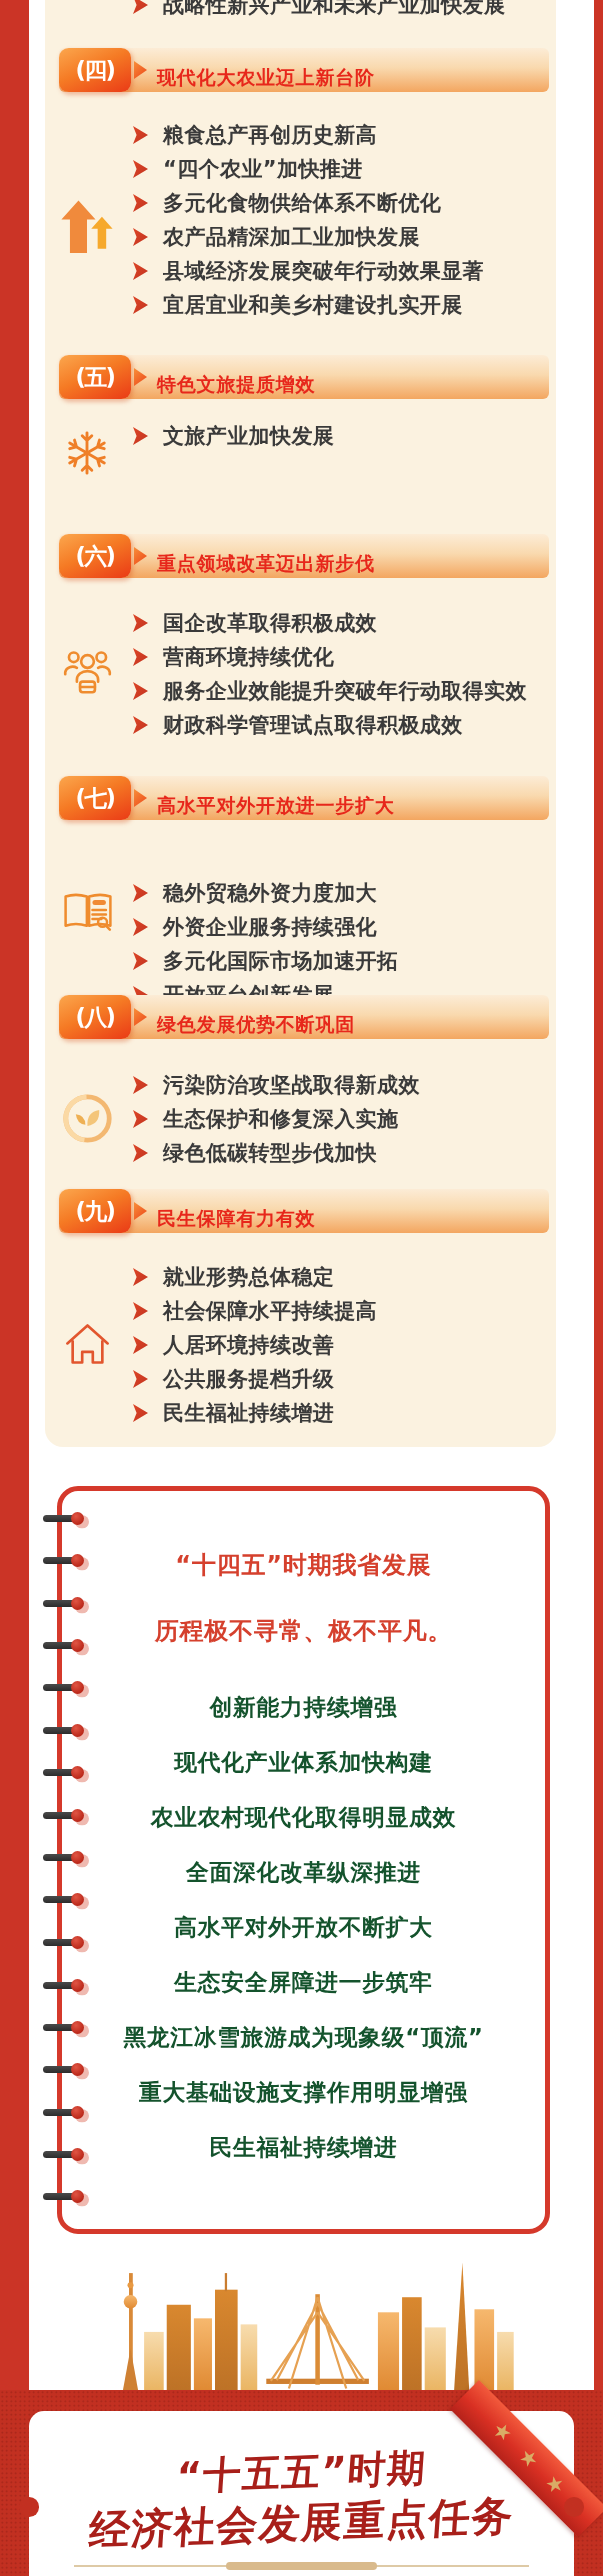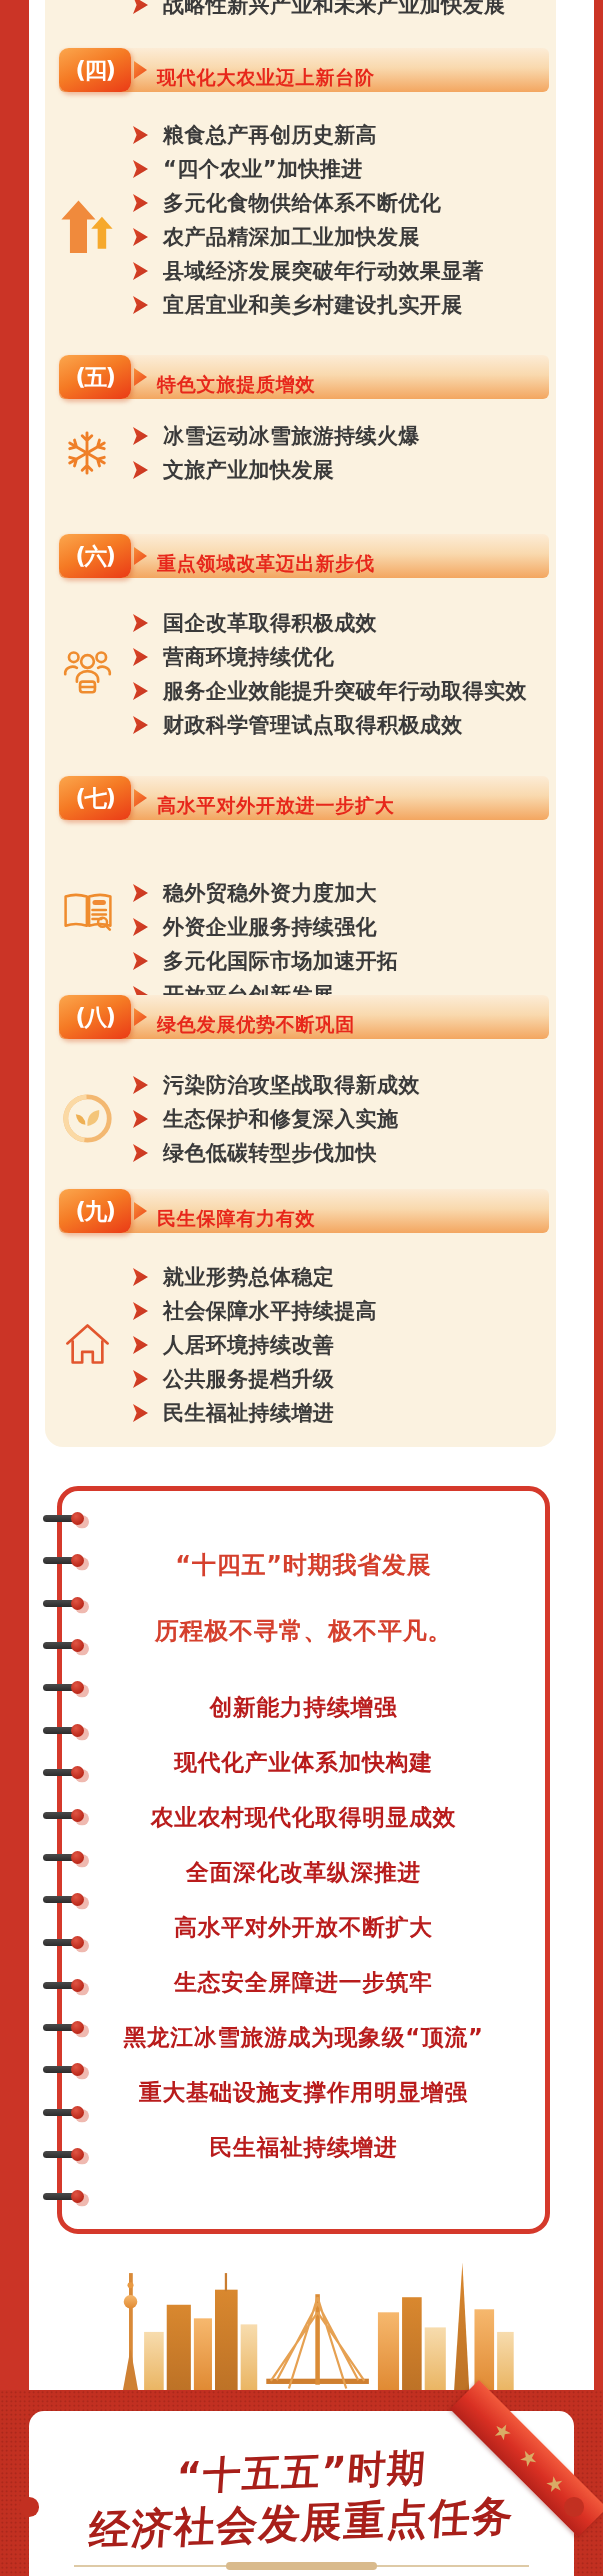--- a/index.html
+++ b/index.html
@@ -43,21 +43,21 @@
             border:5.3px solid #d5392b;border-radius:21px;box-sizing:border-box;z-index:2;}
   .ring{position:absolute;left:43px;width:35px;height:6.8px;border-radius:3.8px;
         background:linear-gradient(180deg,#4a4a4a,#2c2c2c);z-index:4;}
   .ring::before{content:"";position:absolute;right:-7.6px;top:-2.3px;width:13.6px;height:13.6px;border-radius:50%;
         background:#e58a7c;opacity:.6;transform:translate(3px,2.3px);}
   .ring::after{content:"";position:absolute;right:-6px;top:-3px;width:13px;height:13px;border-radius:50%;
         background:radial-gradient(circle at 38% 32%,#e05544,#b82517 75%);}
   .nb-title{position:absolute;left:57px;top:1532px;width:493px;text-align:center;z-index:5;
             color:#d5402d;font-size:24px;font-weight:800;line-height:66px;letter-spacing:0.8px;}
   .nb-items{position:absolute;left:57px;top:1680px;width:493px;text-align:center;z-index:5;
-            font-size:22.7px;font-weight:700;color:#b91c1c;line-height:55px;letter-spacing:0.8px;}
+            font-size:22.7px;font-weight:700;color:#14532d;line-height:55px;letter-spacing:0.8px;}
 
   
   .skyline{position:absolute;left:91px;top:2258px;width:423px;height:132px;z-index:2;}
 
   
   .bottom-red{position:absolute;left:0;top:2390px;width:603px;height:186px;z-index:3;
         background-color:#c23021;
         background-image:radial-gradient(rgba(90,14,8,.30) 0.8px,transparent 1px);background-size:4.5px 4.5px;}
   .ticket{position:absolute;left:29px;top:2411px;width:545px;height:196px;background:#fff;
           border-radius:15px;z-index:4;}
@@ -150,24 +150,20 @@
     <div class="icon" style="top:429px">
       <svg width="48" height="48" viewBox="0 0 100 100" stroke="#ef7f28" stroke-width="6" stroke-linecap="round" fill="none">
         <g>
           <path d="M50 8 L50 92 M50 24 L40 14 M50 24 L60 14 M50 76 L40 86 M50 76 L60 86"></path>
           <path d="M14 29 L86 71 M28 37 L24 23 M28 37 L14 41 M72 63 L76 77 M72 63 L86 59"></path>
           <path d="M14 71 L86 29 M28 63 L14 59 M28 63 L24 77 M72 37 L76 23 M72 37 L86 41"></path>
         </g>
       </svg>
     </div>
     <div class="items" style="top:419px">
-      <div class="item">
-          <i class="bullet"></i>
-          <span>冰雪运动冰雪旅游持续火爆</span>
-        </div>
       <div class="item">
           <i class="bullet"></i>
           <span>文旅产业加快发展</span>
         </div>
     </div>
   </div>
 
   
   <div class="sec">
     <div class="hdr" style="top:534px">

